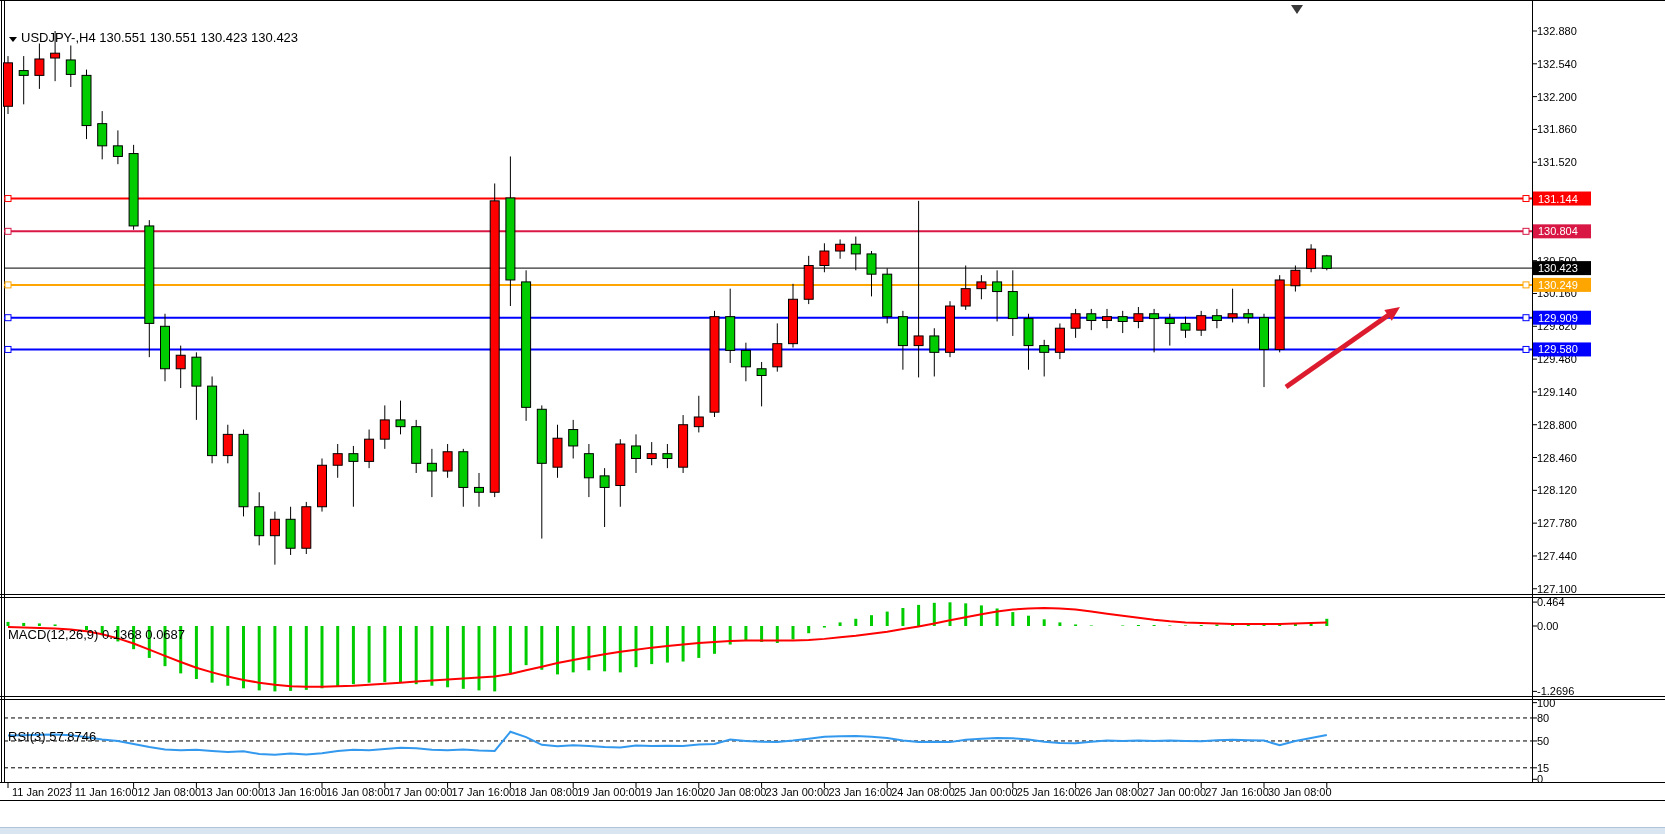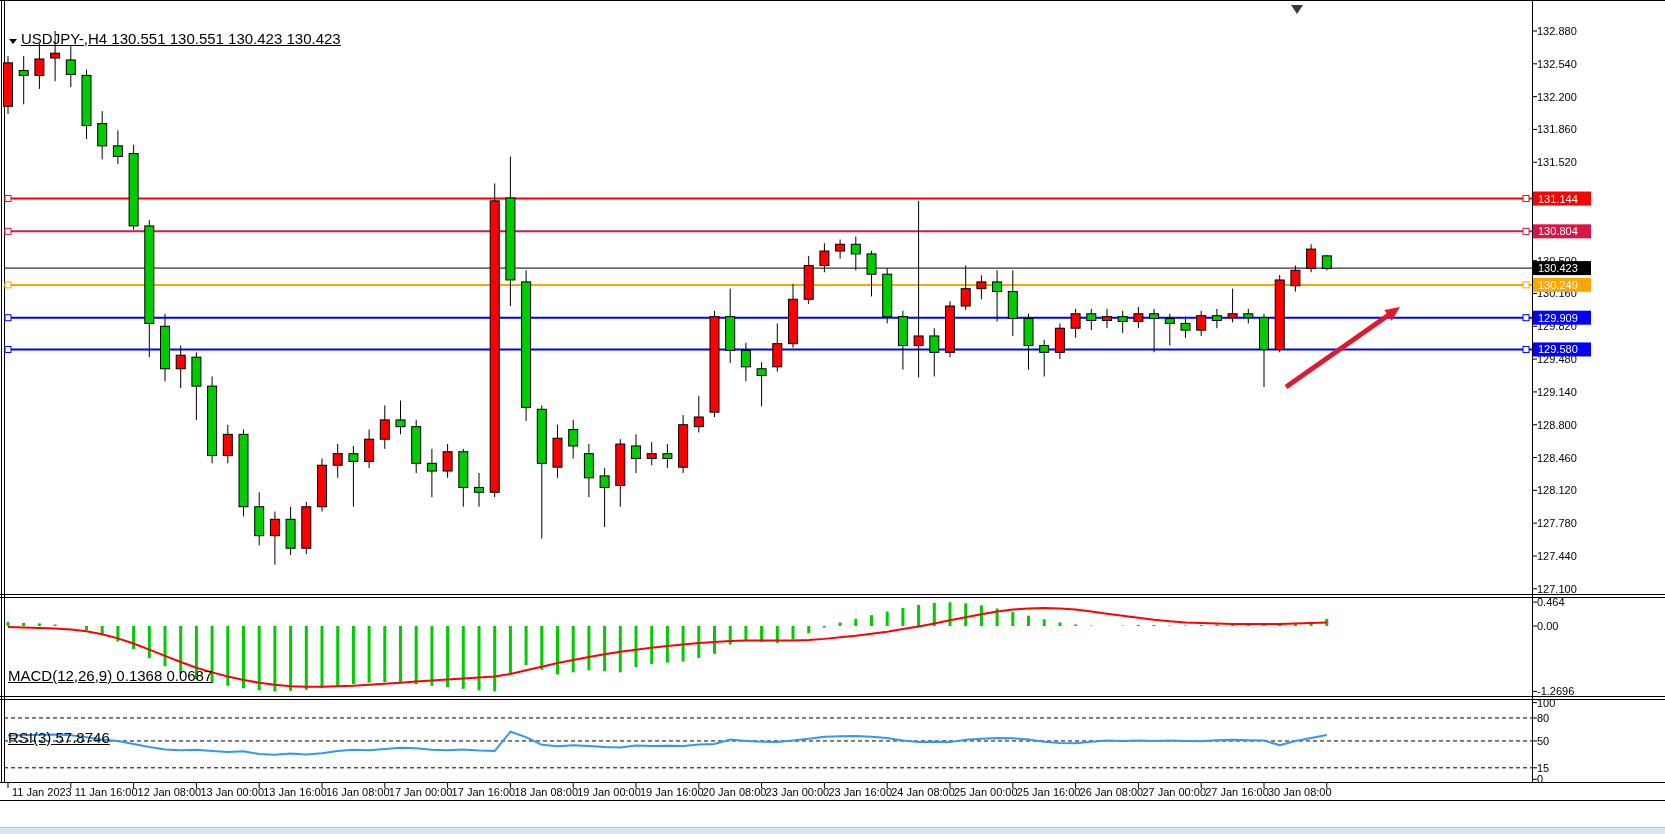--- a/index.html
+++ b/index.html
@@ -11,23 +11,23 @@
   .tbtn.pressed{background:#e2ecf6;border:1px solid #86a7c8;}
   .tbtn svg{display:block;}
   .tf{font-size:11px;color:#333;padding:0 5px;height:20px;display:flex;align-items:center;border:1px solid transparent;}
   .tf.pressed{background:#f6f6f2;border:1px solid #9a9a9a;}
   .caret{font-size:8px;color:#444;margin-left:1px;}
   .letterTool{font-size:12px;font-weight:bold;color:#222;}
   .sub{font-size:8px;vertical-align:sub;}
   #right-tools{margin-left:auto;display:flex;align-items:center;margin-right:6px;}
   .badge{position:absolute;right:-4px;top:-4px;min-width:13px;height:13px;background:#e33022;color:#fff;border-radius:7px;font-size:9px;display:flex;align-items:center;justify-content:center;padding:0 2px;}
   
-  .ovl{position:absolute;font-size:15px;color:#000;white-space:nowrap;text-decoration:underline;}
+  .ovl{position:absolute;font-size:13px;color:#000;white-space:nowrap;}
   #chart-title{left:9px;top:30px;}
-  #macd-label{left:8px;top:627px;margin-top:40px;}
+  #macd-label{left:8px;top:627px;}
   #rsi-label{left:8px;top:729px;}
   .tri-down{display:inline-block;width:0;height:0;border-left:4px solid transparent;border-right:4px solid transparent;border-top:5px solid #000;margin-right:4px;}
   #bottom-strip{position:absolute;left:0;top:827px;width:1665px;height:7px;background:#d9e6f2;border-top:1px solid #b0c4d8;}
   #chart-svg{position:absolute;left:0;top:0;}
 </style>
 </head>
 <body>
 
 <div id="app">
 

